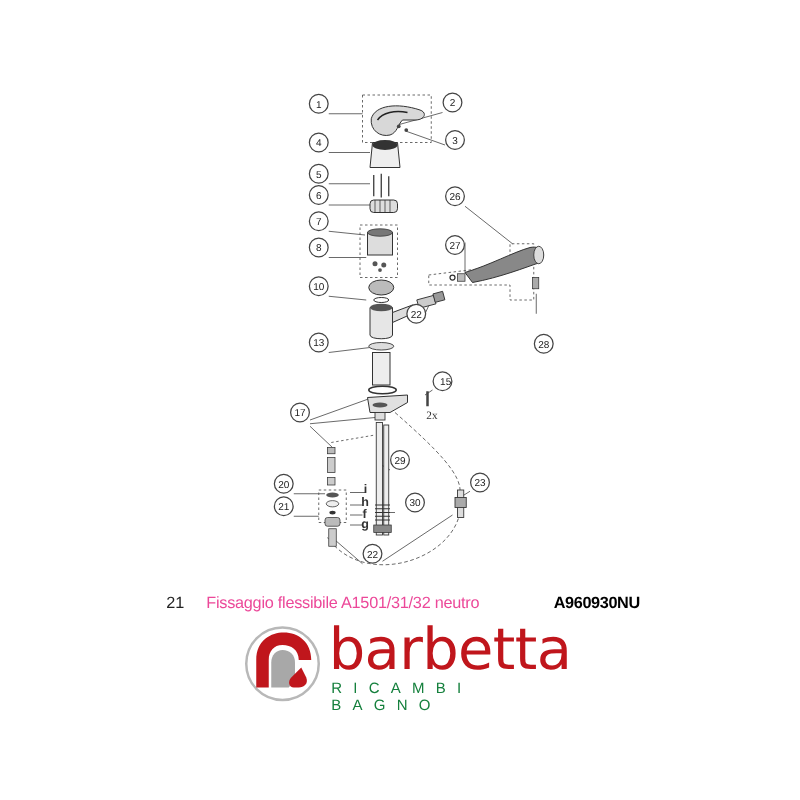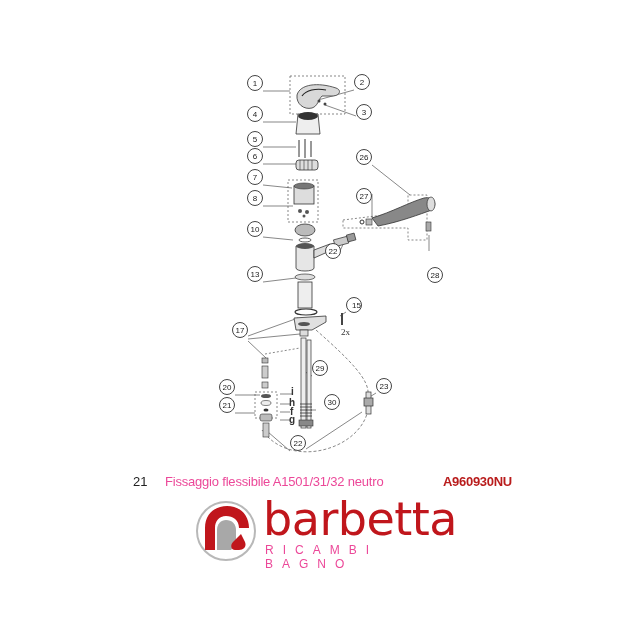--- a/index.html
+++ b/index.html
@@ -5,25 +5,25 @@
   html,body{margin:0;padding:0;background:#ffffff;}
   body{width:640px;height:640px;position:relative;overflow:hidden;font-family:"Liberation Sans",sans-serif;}
   #diagram{position:absolute;left:0;top:0;width:640px;height:470px;}
   .callout{position:absolute;width:16px;height:16px;border:1px solid #444;border-radius:50%;background:#fff;
     font-size:8px;line-height:16px;text-align:center;color:#222;font-family:"Liberation Sans",sans-serif;box-sizing:border-box;}
   .letter{position:absolute;font-size:10px;font-weight:bold;color:#333;font-family:"Liberation Sans",sans-serif;}
   .note{position:absolute;font-size:9px;color:#333;font-family:Liberation Serif, serif;}
   #part-row{position:absolute;left:0;top:472px;width:640px;height:22px;}
   #part-index{position:absolute;left:133px;top:2px;font-size:13px;color:#222;}
   #part-desc{position:absolute;left:165px;top:2px;font-size:13px;color:#ec4899;letter-spacing:-0.2px;}
-  #part-code{position:absolute;left:443px;top:2px;font-size:13px;font-weight:bold;color:#b91c1c;letter-spacing:-0.3px;}
+  #part-code{position:absolute;left:443px;top:2px;font-size:13px;font-weight:bold;color:#000000;letter-spacing:-0.3px;}
   #logo{position:absolute;left:195px;top:500px;width:270px;height:62px;}
   #logo-mark{position:absolute;left:0;top:0;width:62px;height:62px;}
   #logo-word{position:absolute;left:68px;top:-6px;font-size:46px;color:#c0161c;font-family:"DejaVu Sans",sans-serif;letter-spacing:-0.5px;line-height:50px;}
-  #logo-tag{position:absolute;left:70px;top:43px;font-size:12px;color:#ec4899;letter-spacing:9px;font-family:"Liberation Sans",sans-serif;}
+  #logo-tag{position:absolute;left:70px;top:43px;font-size:12px;color:#15803d;letter-spacing:9px;font-family:"Liberation Sans",sans-serif;}
 </style>
 </head>
 <body>
 
 <div id="diagram">
   <svg width="640" height="470" viewBox="0 0 640 470">
     <g stroke="#555" stroke-width="0.7" fill="none">
 
       <rect x="290" y="76" width="55" height="38" stroke-dasharray="2,2"></rect>
       <rect x="288" y="180" width="30" height="42" stroke-dasharray="2,2"></rect>

